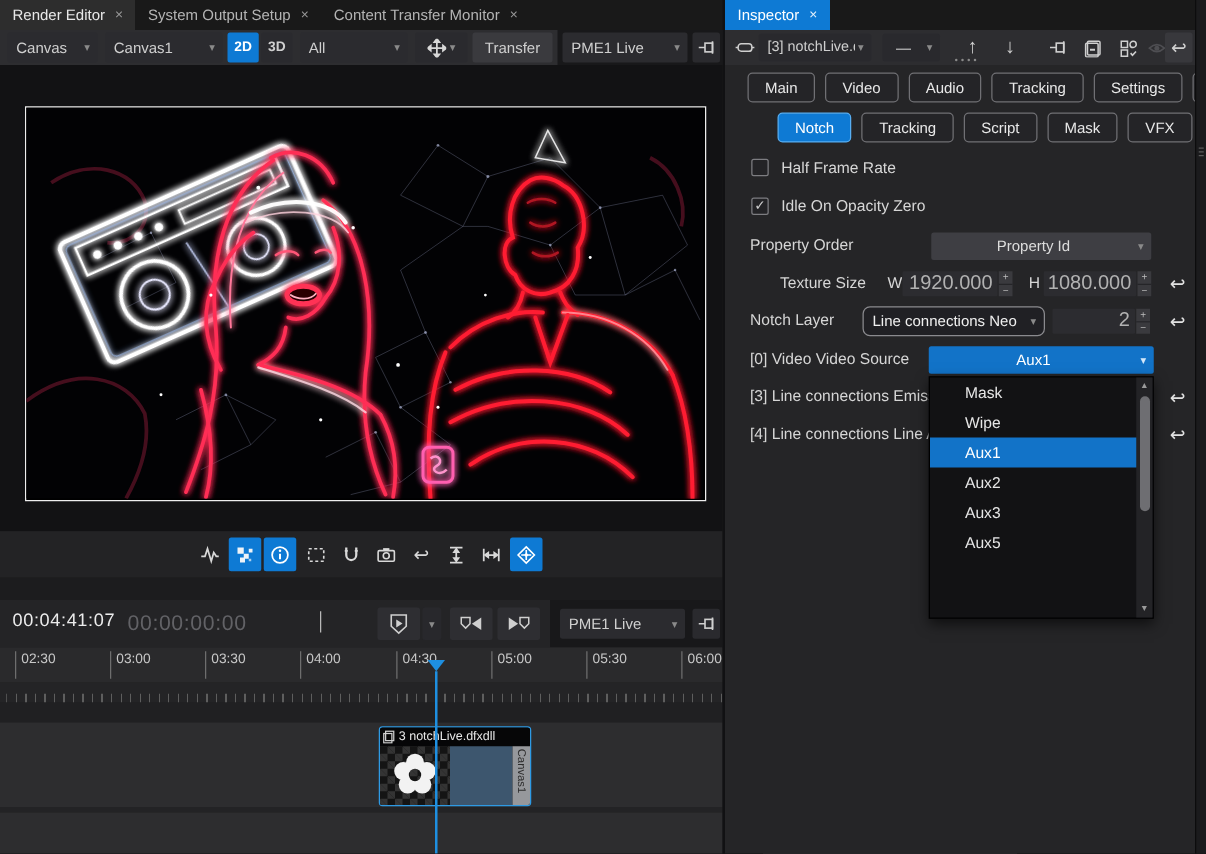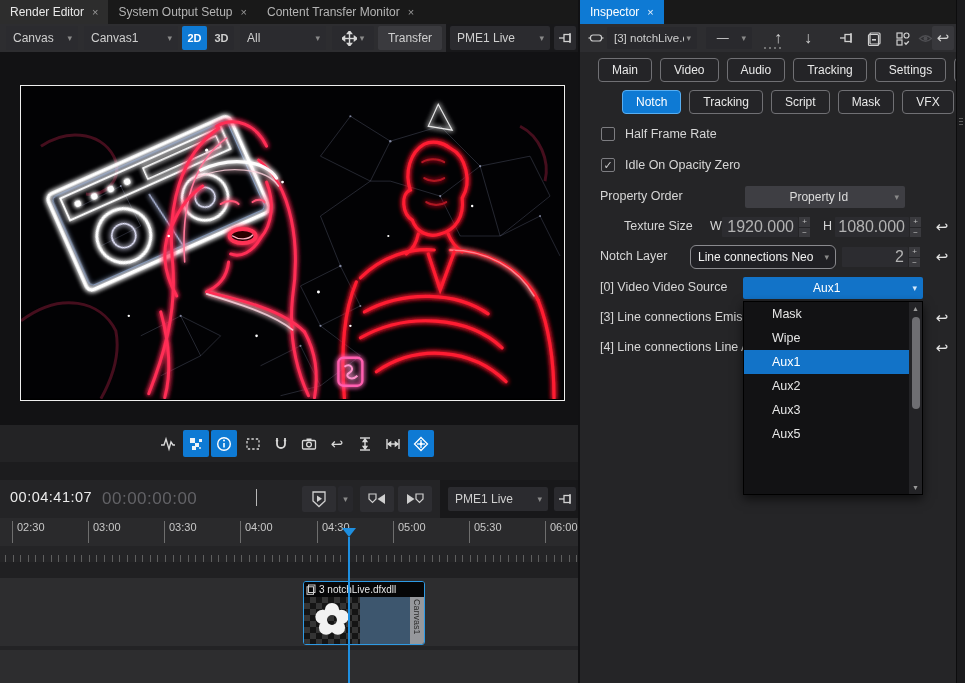--- a/index.html
+++ b/index.html
@@ -594,21 +594,21 @@
       <div class="insp-btn"></div>
     </div>
 
     <div class="cb" style="left:21px;top:127px;"></div>
     <span class="lbl" style="left:45px;top:127px;">Half Frame Rate</span>
 
     <div class="cb" style="left:21px;top:158px;"><span>✓</span></div>
     <span class="lbl" style="left:45px;top:158px;">Idle On Opacity Zero</span>
 
     <span class="lbl" style="left:20px;top:189px;">Property Order</span>
-    <div class="dd abs" style="left:165px;top:186px;width:160px;height:22px;background:#3e3e43;">
+    <div class="dd abs" style="left:165px;top:186px;width:176px;height:22px;background:#3e3e43;">
       <span class="cap" style="text-align:center;color:#dcdcdc;">Property Id</span>
       <span class="arr">▾</span>
     </div>
 
     <span class="lbl" style="left:20px;top:219px;margin-left:24px;">Texture Size</span>
     <span class="lbl" style="left:130px;top:219px;">W</span>
     <div class="field" style="left:142px;top:217px;width:76px;">
         <span>1920.000</span>
       </div>
     <div class="spin" style="left:219px;top:217px;">

